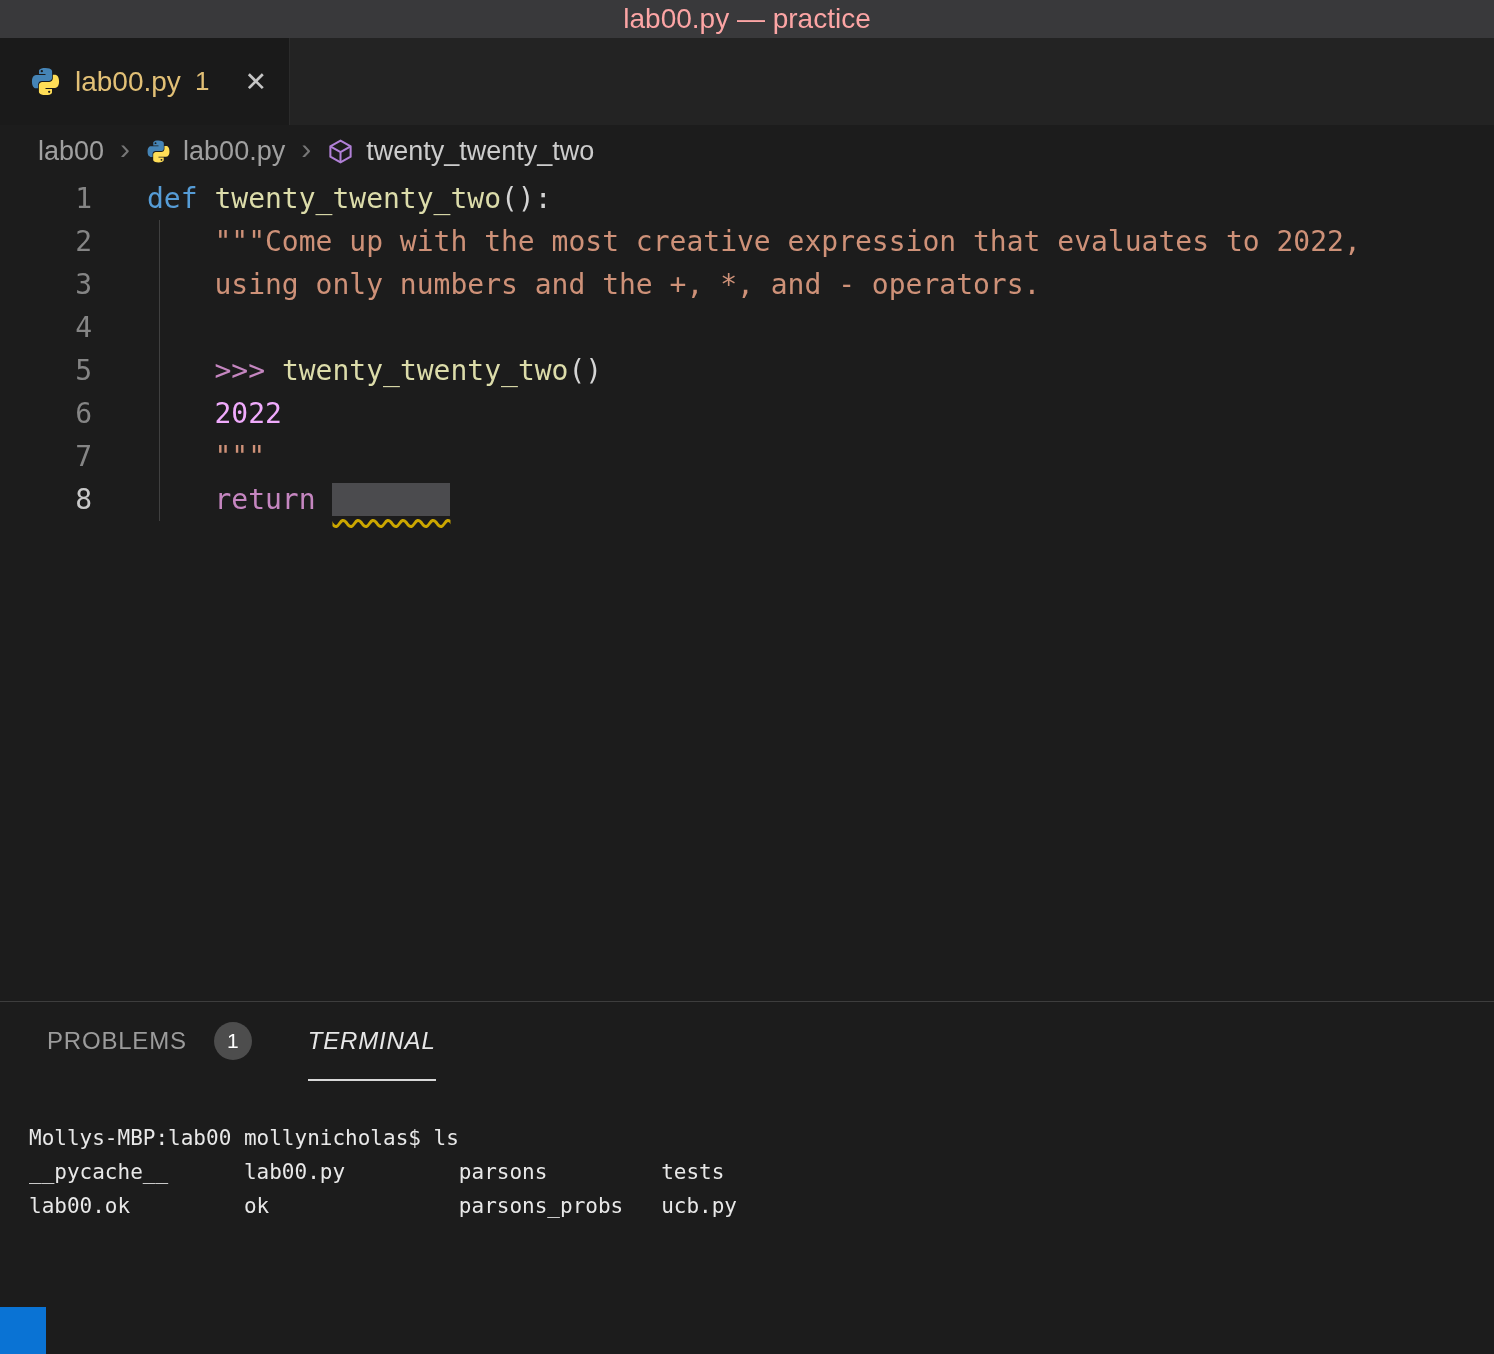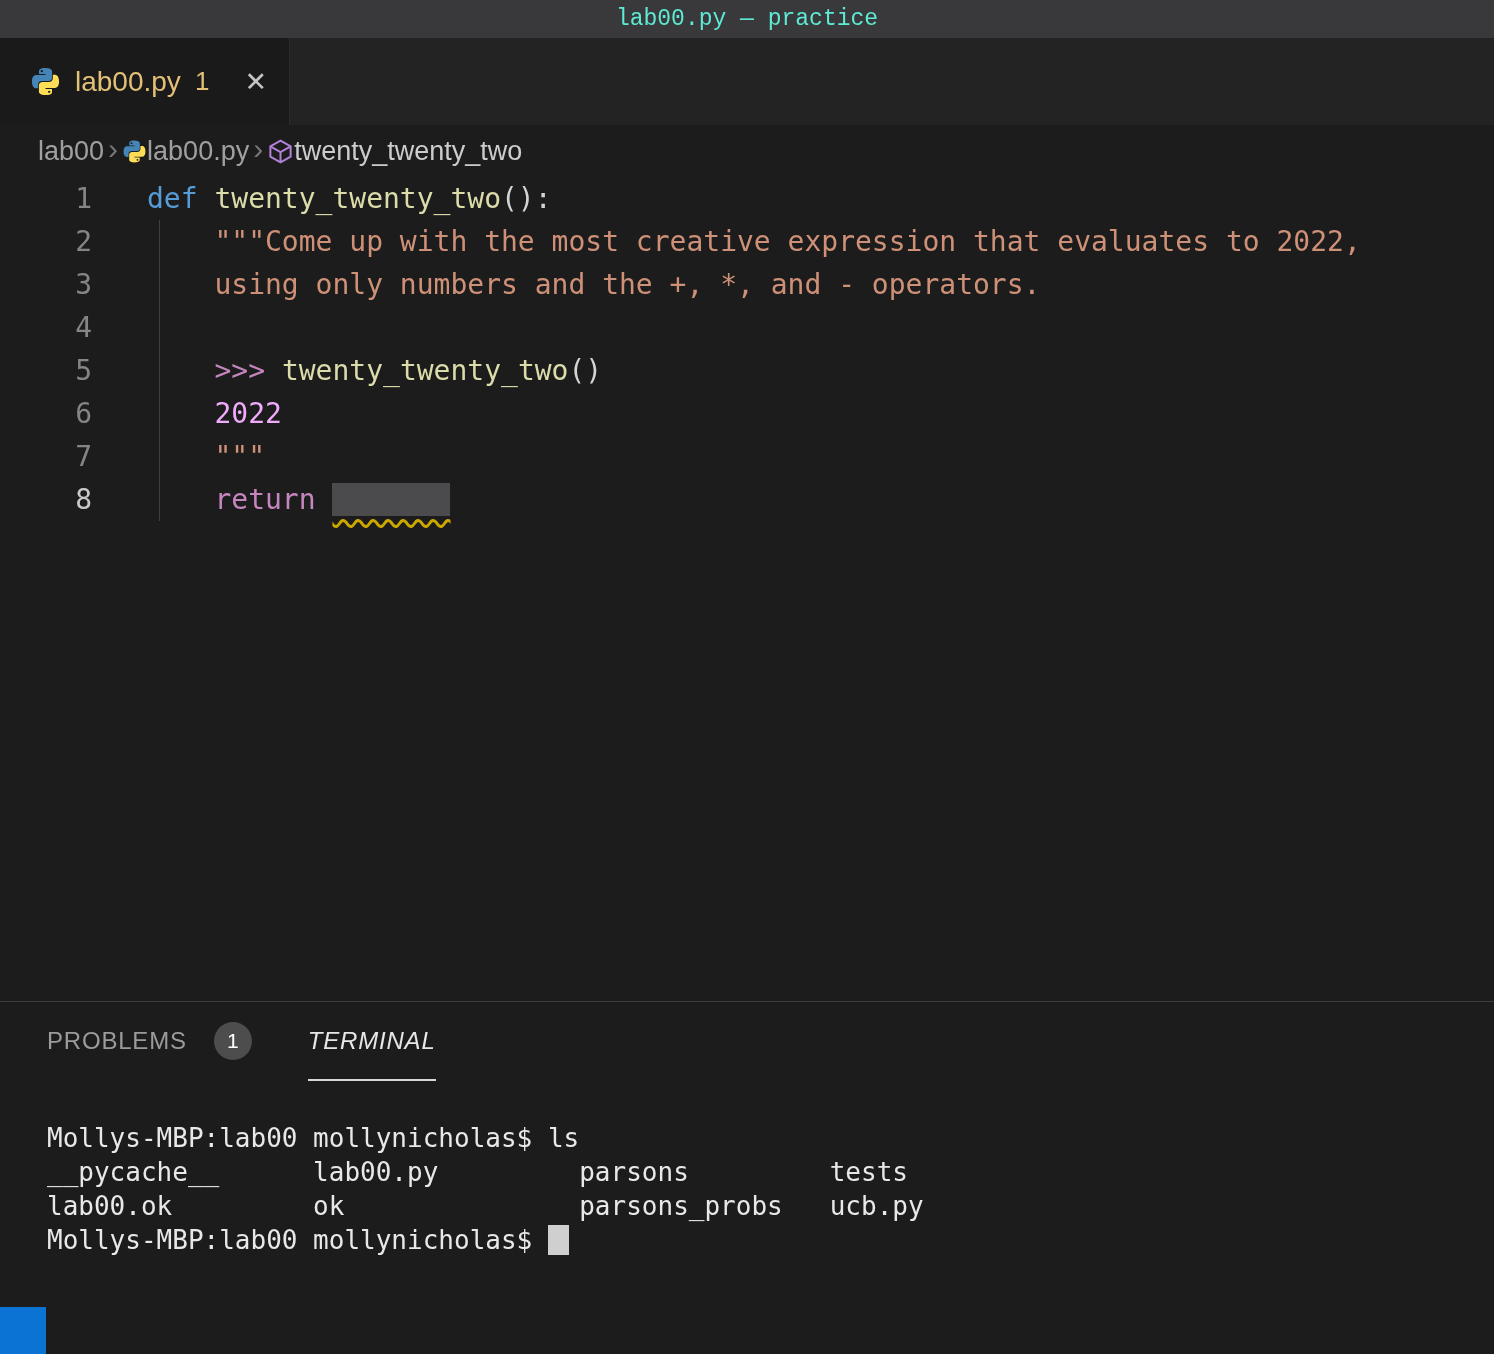--- a/index.html
+++ b/index.html
@@ -11,41 +11,41 @@
     overflow:hidden;
     font-family:"Liberation Sans","DejaVu Sans",sans-serif;
     color:#d4d4d4;
   }
 
   
   .titlebar {
     height:38px; background:#39393b;
     display:flex; align-items:center; justify-content:center;
   }
-  .titlebar-text { font-size:23px; color:#5eead4;font-family:Liberation Mono, monospace; }
+  .titlebar-text { font-size:28px; color:#fca5a5; }
 
   
   .tabbar { height:87px; background:#232323; display:flex; }
   .tab {
     width:290px; height:100%;
     background:#1a1a1a;
     border-right:1px solid #2b2b2b;
     display:flex; align-items:center;
     padding:0 22px 0 30px; gap:14px;
   }
   .fileicon { display:flex; align-items:center; }
   .tab-label { font-size:28px; color:#e2c076; }
   .tab-badge { font-size:26px; color:#e2c076; }
   .tab-close { margin-left:auto; font-size:27px; color:#c5c5c5; cursor:pointer; }
 
   
   .breadcrumbs {
     height:52px; background:#1c1c1c;
     display:flex; align-items:center;
-    padding-left:38px; gap:2px;
+    padding-left:38px; gap:14px;
     font-size:27px; color:#a0a0a0;
   }
   .crumb { cursor:pointer; }
   .crumb.last { color:#cccccc; }
   .crumb-sep { color:#767676; font-size:30px; margin:0 2px 4px 2px; }
   .crumb-icon { display:flex; align-items:center; margin-right:-2px; }
 
   
   .editor {
     position:relative;
@@ -84,23 +84,23 @@
     border-bottom:2px solid transparent; cursor:pointer;
   }
   .ptab.active { color:#e7e7e7; border-bottom-color:#d8d8d8;font-style:italic; }
   .pbadge {
     width:38px; height:38px; border-radius:50%;
     background:#4d4d4d; color:#ffffff; font-size:21px; letter-spacing:0;
     display:flex; align-items:center; justify-content:center;
   }
 
   .terminal {
-    margin-top:40px; padding-left:47px;
+    margin-top:40px; padding-left:29px;
     font-family:"DejaVu Sans Mono","Liberation Mono",monospace;
-    font-size:26px; line-height:34px; color:#e8e8e8;
+    font-size:21px; line-height:34px; color:#e8e8e8;
   }
   .tline { white-space:pre; }
   .tcursor {
     display:inline-block; width:21px; height:30px;
     background:#cfcfcf; vertical-align:middle; margin-bottom:4px;
   }
 
   .corner {
     position:absolute; left:0; bottom:0;
     width:46px; height:47px; background:#0a73d4;
@@ -194,19 +194,18 @@
         <span class="pbadge">1</span>
       </div>
       <div class="ptab active">
         <span>TERMINAL</span>
       </div>
     </div>
     <div class="terminal" id="terminal">
         <div class="tline">Mollys-MBP:lab00 mollynicholas$ ls</div>
         <div class="tline">__pycache__      lab00.py         parsons         tests</div>
         <div class="tline">lab00.ok         ok               parsons_probs   ucb.py</div>
-        <div class="tline">Mollys-MBP:lab00 mollynicholas$ <span class="tcursor"></span></div>
       </div>
   </div>
 
   <div class="corner"></div>
 
 </div>
 
 </body></html>

